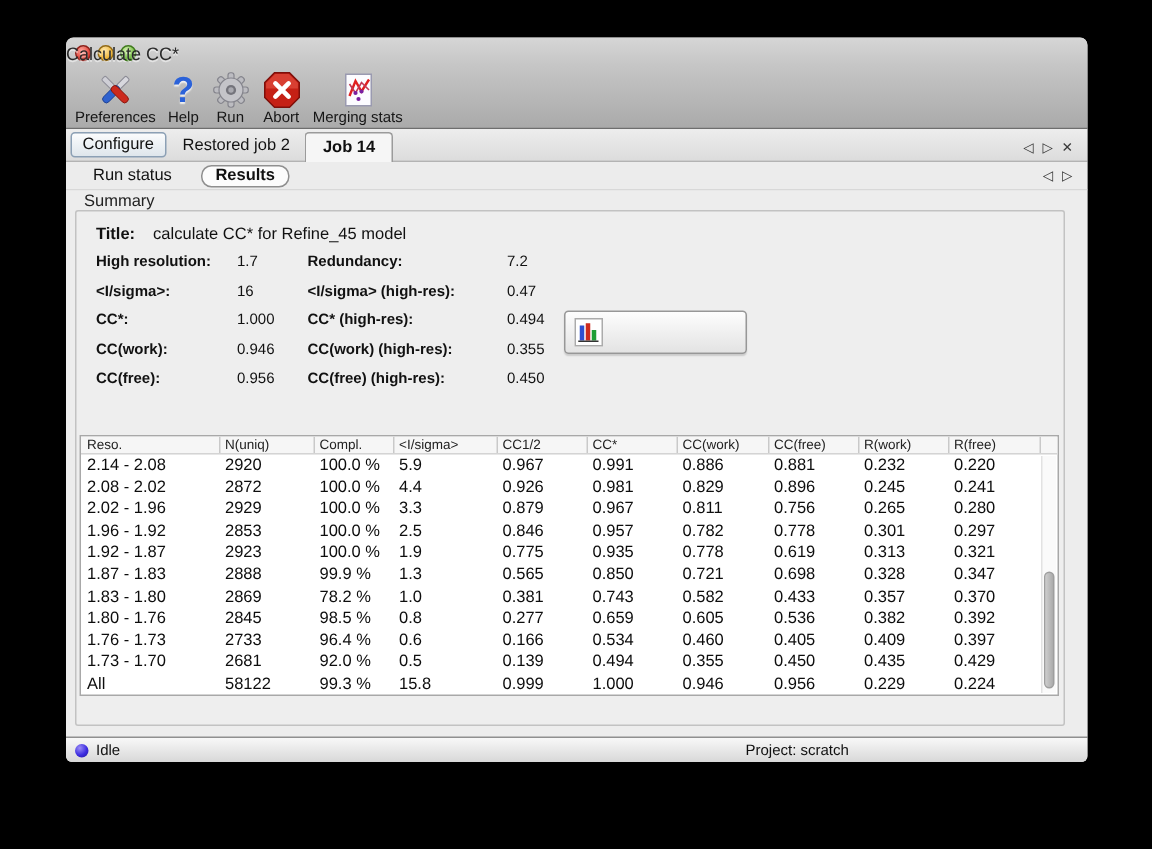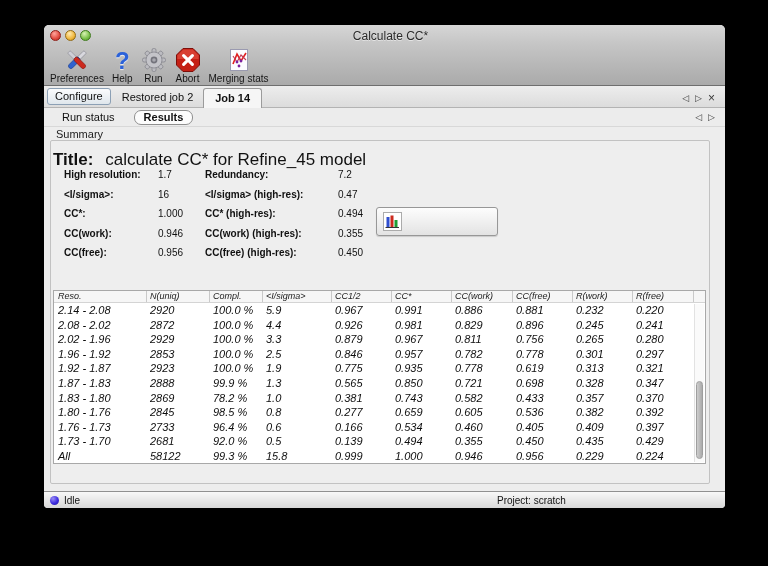--- a/index.html
+++ b/index.html
@@ -12,21 +12,21 @@
 
   
   .header { flex:none; height:61px; background:linear-gradient(#d6d6d6,#c6c6c6 30%,#aaaaaa);
             border-bottom:1px solid #6e6e6e; position:relative; }
   .titlebar { height:21px; position:relative; }
   .lights { position:absolute; left:6px; top:5px; display:flex; gap:4px; }
   .light { width:11px; height:11px; border-radius:50%; cursor:default; }
   .light.red    { background:radial-gradient(circle at 38% 30%, #ffa49b, #e04a3f 60%, #a8261d); border:1px solid #8e1f18; }
   .light.yellow { background:radial-gradient(circle at 38% 30%, #ffeab0, #f0b73e 60%, #bb8617); border:1px solid #936a14; }
   .light.green  { background:radial-gradient(circle at 38% 30%, #d8f2b4, #79bf49 60%, #4c8d25); border:1px solid #3f7a1c; }
-  .wtitle { position:absolute; left:12px; right:0; top:4px; text-align:center; font-size:12px; color:#2a2a2a;
+  .wtitle { position:absolute; left:0; right:0; top:4px; text-align:left; font-size:12px; color:#2a2a2a;
             text-shadow:0 1px 0 rgba(255,255,255,.5); }
   .toolbar { display:flex; align-items:flex-end; padding:0 0 2px 2px; height:40px; }
   .tbitem { display:flex; flex-direction:column; align-items:center; padding:0 4px; cursor:default; }
   .tbicon { height:27px; display:flex; align-items:flex-end; justify-content:center; }
   .tblabel { font-size:10px; line-height:11px; color:#161616; white-space:nowrap; }
   .helpglyph { font-size:24px; line-height:25px; font-weight:bold; color:#2b62d9;
                text-shadow:0 1px 1px rgba(255,255,255,.8); }
 
   
   .tabrow1 { flex:none; height:22px; background:linear-gradient(#ededed,#dcdcdc);
@@ -44,40 +44,40 @@
   .tab-run { font-size:11px; padding:0 10px; }
   .tab-results { font-size:11px; font-weight:bold; background:#fcfcfc; border:1px solid #8f8f8f;
                  border-radius:7px; padding:0 9px 1px; margin-left:9px; }
   .tabrow2 .navctrl { padding-bottom:0; }
 
   
   .content { flex:1; position:relative; background:#ededed; }
   .summary-label { font-size:11px; color:#222; padding:1px 0 0 12px; height:13px; }
   .panel { position:absolute; left:6px; top:13px; width:660px; height:344px; background:#eeeeee;
            border:1px solid #c2c2c2; border-radius:2px; }
-  .title-row { position:absolute; left:2px; top:9px; font-size:17px; }
+  .title-row { position:absolute; left:13px; top:9px; font-size:11px; }
   .title-row .svalue { margin-left:12px; }
   .slabel { font-weight:bold; }
   .sgrid { position:absolute; left:0; top:28px; right:0; }
   .srow { height:19.6px; position:relative; font-size:10px; }
   .srow .c1 { position:absolute; left:13px; }
   .srow .c2 { position:absolute; left:107px; }
   .srow .c3 { position:absolute; left:154px; }
   .srow .c4 { position:absolute; left:287px; }
 
   .graphbtn { position:absolute; left:325px; top:66px; width:122px; height:29px; display:flex; align-items:center;
               gap:7px; border:1px solid #979797; border-radius:3px; background:linear-gradient(#fdfdfd,#e3e3e3);
               font-family:"Liberation Sans",sans-serif; font-size:12px; font-weight:bold; color:#111;
               padding:0 6px; box-shadow:0 1px 1px rgba(0,0,0,.15); cursor:default; }
   .graphicon { width:19px; height:19px; background:#fff; border:1px solid #ababab; display:block; }
 
   
   .table { position:absolute; left:2px; top:149px; width:653px; height:174px; background:#fff;
            border:1px solid #a8a8a8; overflow:hidden; }
-  .thead, .trow { display:grid; grid-template-columns:92px 63px 53px 69px 60px 60px 61px 60px 60px 61px 1fr;font-style:italic; }
+  .thead, .trow { display:grid; grid-template-columns:92px 63px 53px 69px 60px 60px 61px 60px 60px 61px 1fr; }
   .thead { height:12px; background:#f6f6f6; border-bottom:1px solid #d4d4d4; font-size:9px; color:#222; }
   .thead span { border-left:1px solid #c9c9c9; padding-left:3px; line-height:11px; white-space:nowrap; overflow:hidden; }
   .thead span:first-child { border-left:none; padding-left:4px; }
   .trow { height:14.6px; line-height:14.6px; font-size:11px; color:#0d0d0d; }
   .trow span { padding-left:4px; white-space:nowrap; overflow:hidden; }
   .scroll { position:absolute; top:13px; right:1px; bottom:1px; width:10px; background:#fafafa;
             border-left:1px solid #e2e2e2; }
   .thumb { position:absolute; left:1px; right:1px; top:49%; height:49%; border:1px solid #9e9e9e;
            background:linear-gradient(90deg,#cdcdcd,#ababab); border-radius:5px; }
 

